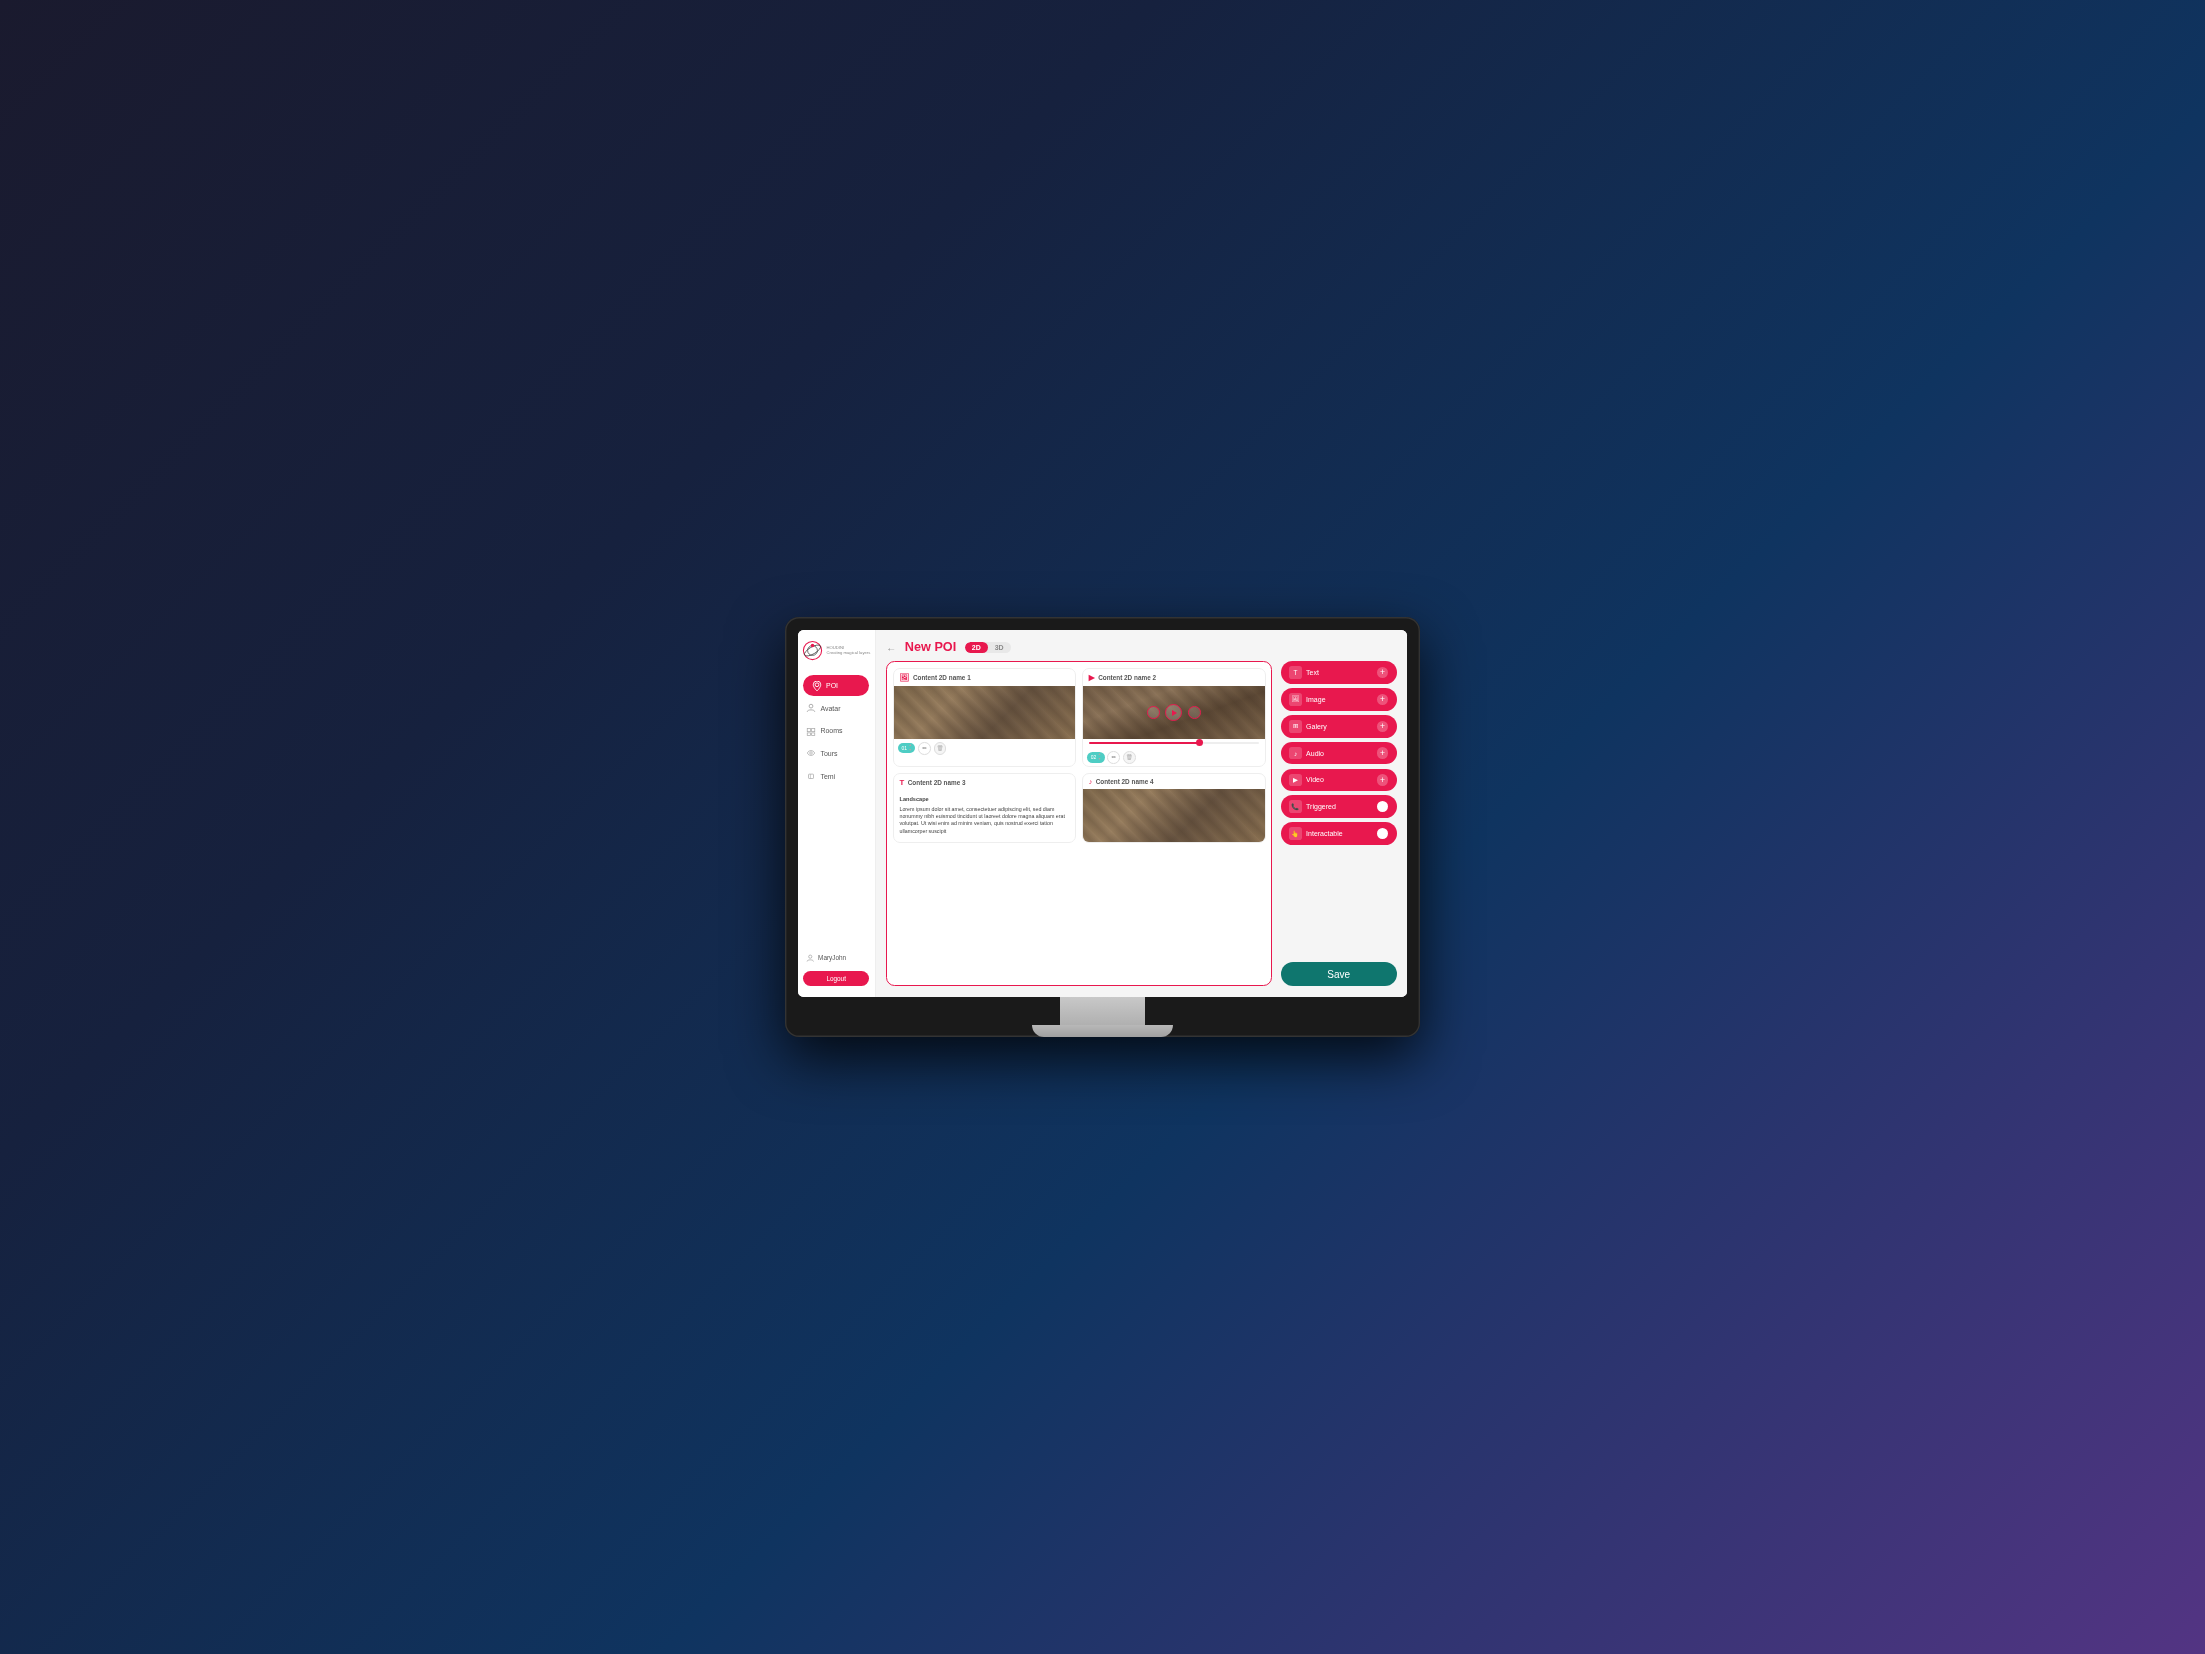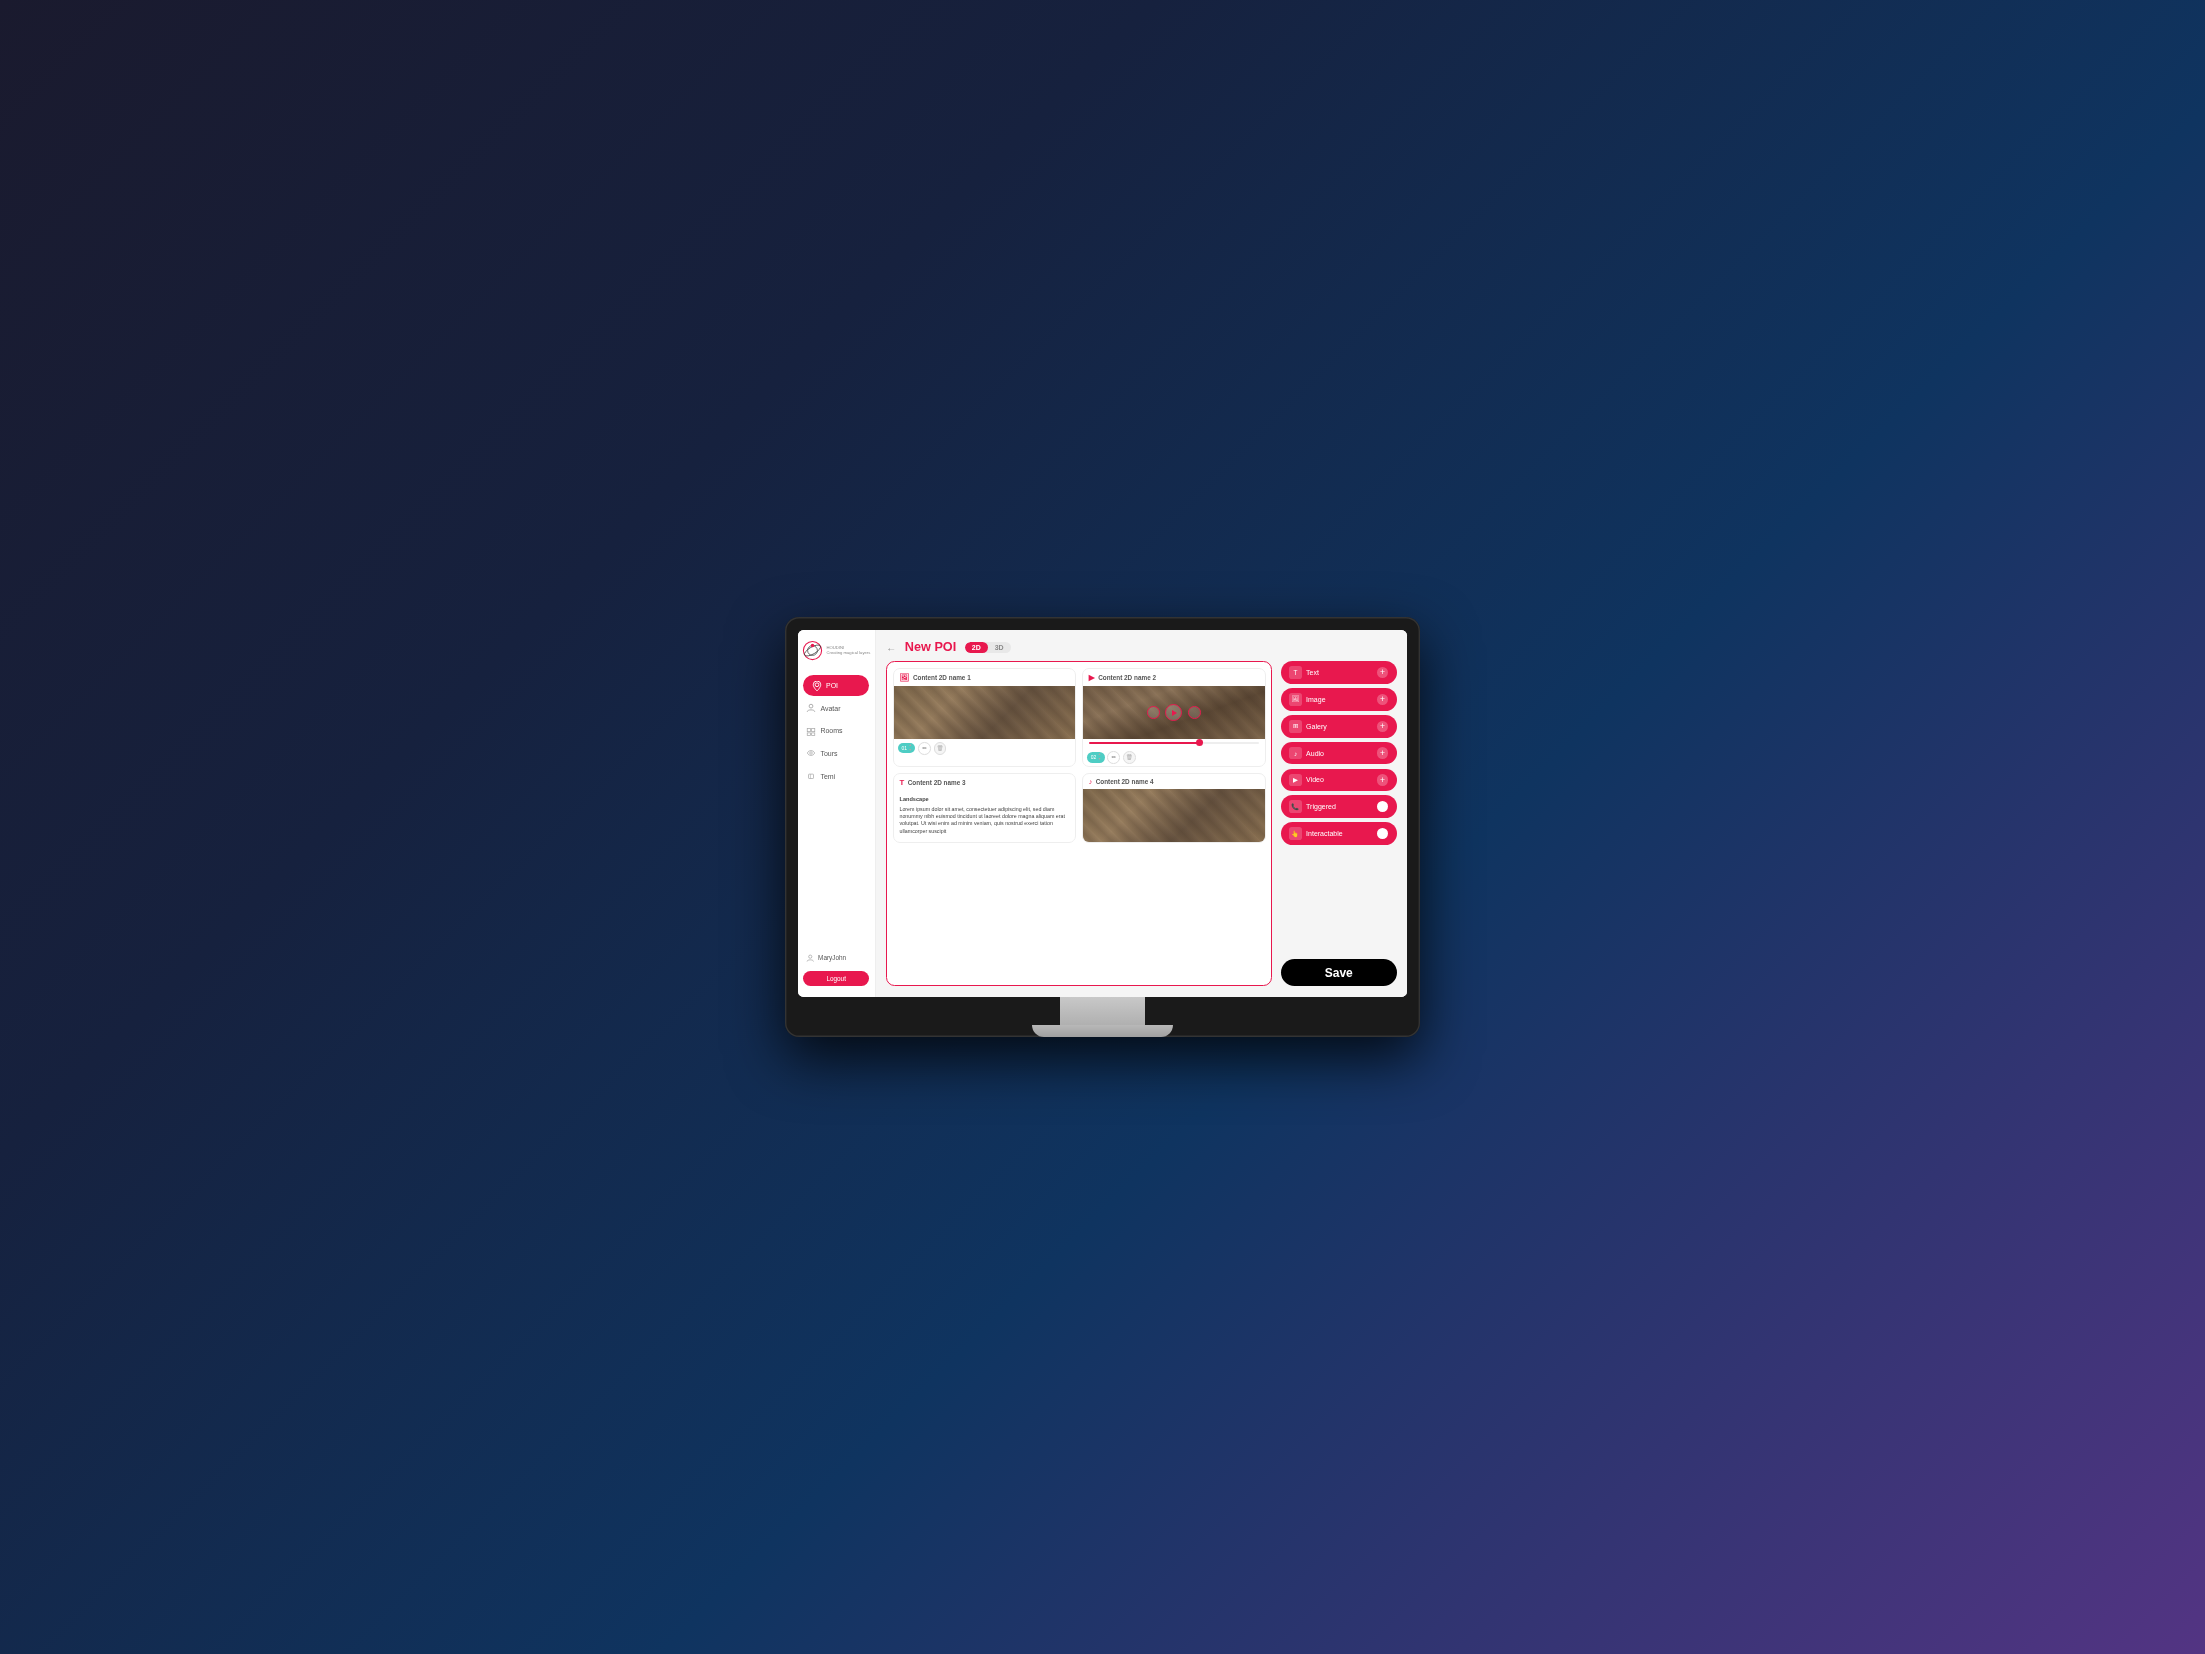--- a/index.html
+++ b/index.html
@@ -469,27 +469,27 @@
     }
 
     .toggle-circle {
       width: 11.3px;
       height: 11.3px;
       background: #fff;
       border-radius: 50%;
     }
 
     .save-btn {
-      background: #000000;
+      background: #0f766e;
       color: #fff;
       border: none;
       border-radius: 14px;
       padding: 6.4px;
-      font-size: 12px;
-      font-weight: 700;
+      font-size: 10px;
+      font-weight: 400;
       cursor: pointer;
       margin-top: auto;
       width: 100%;
     }
 
     .audio-icon-sm {
       font-size: 7px;
     }
   </style>
 </head>

